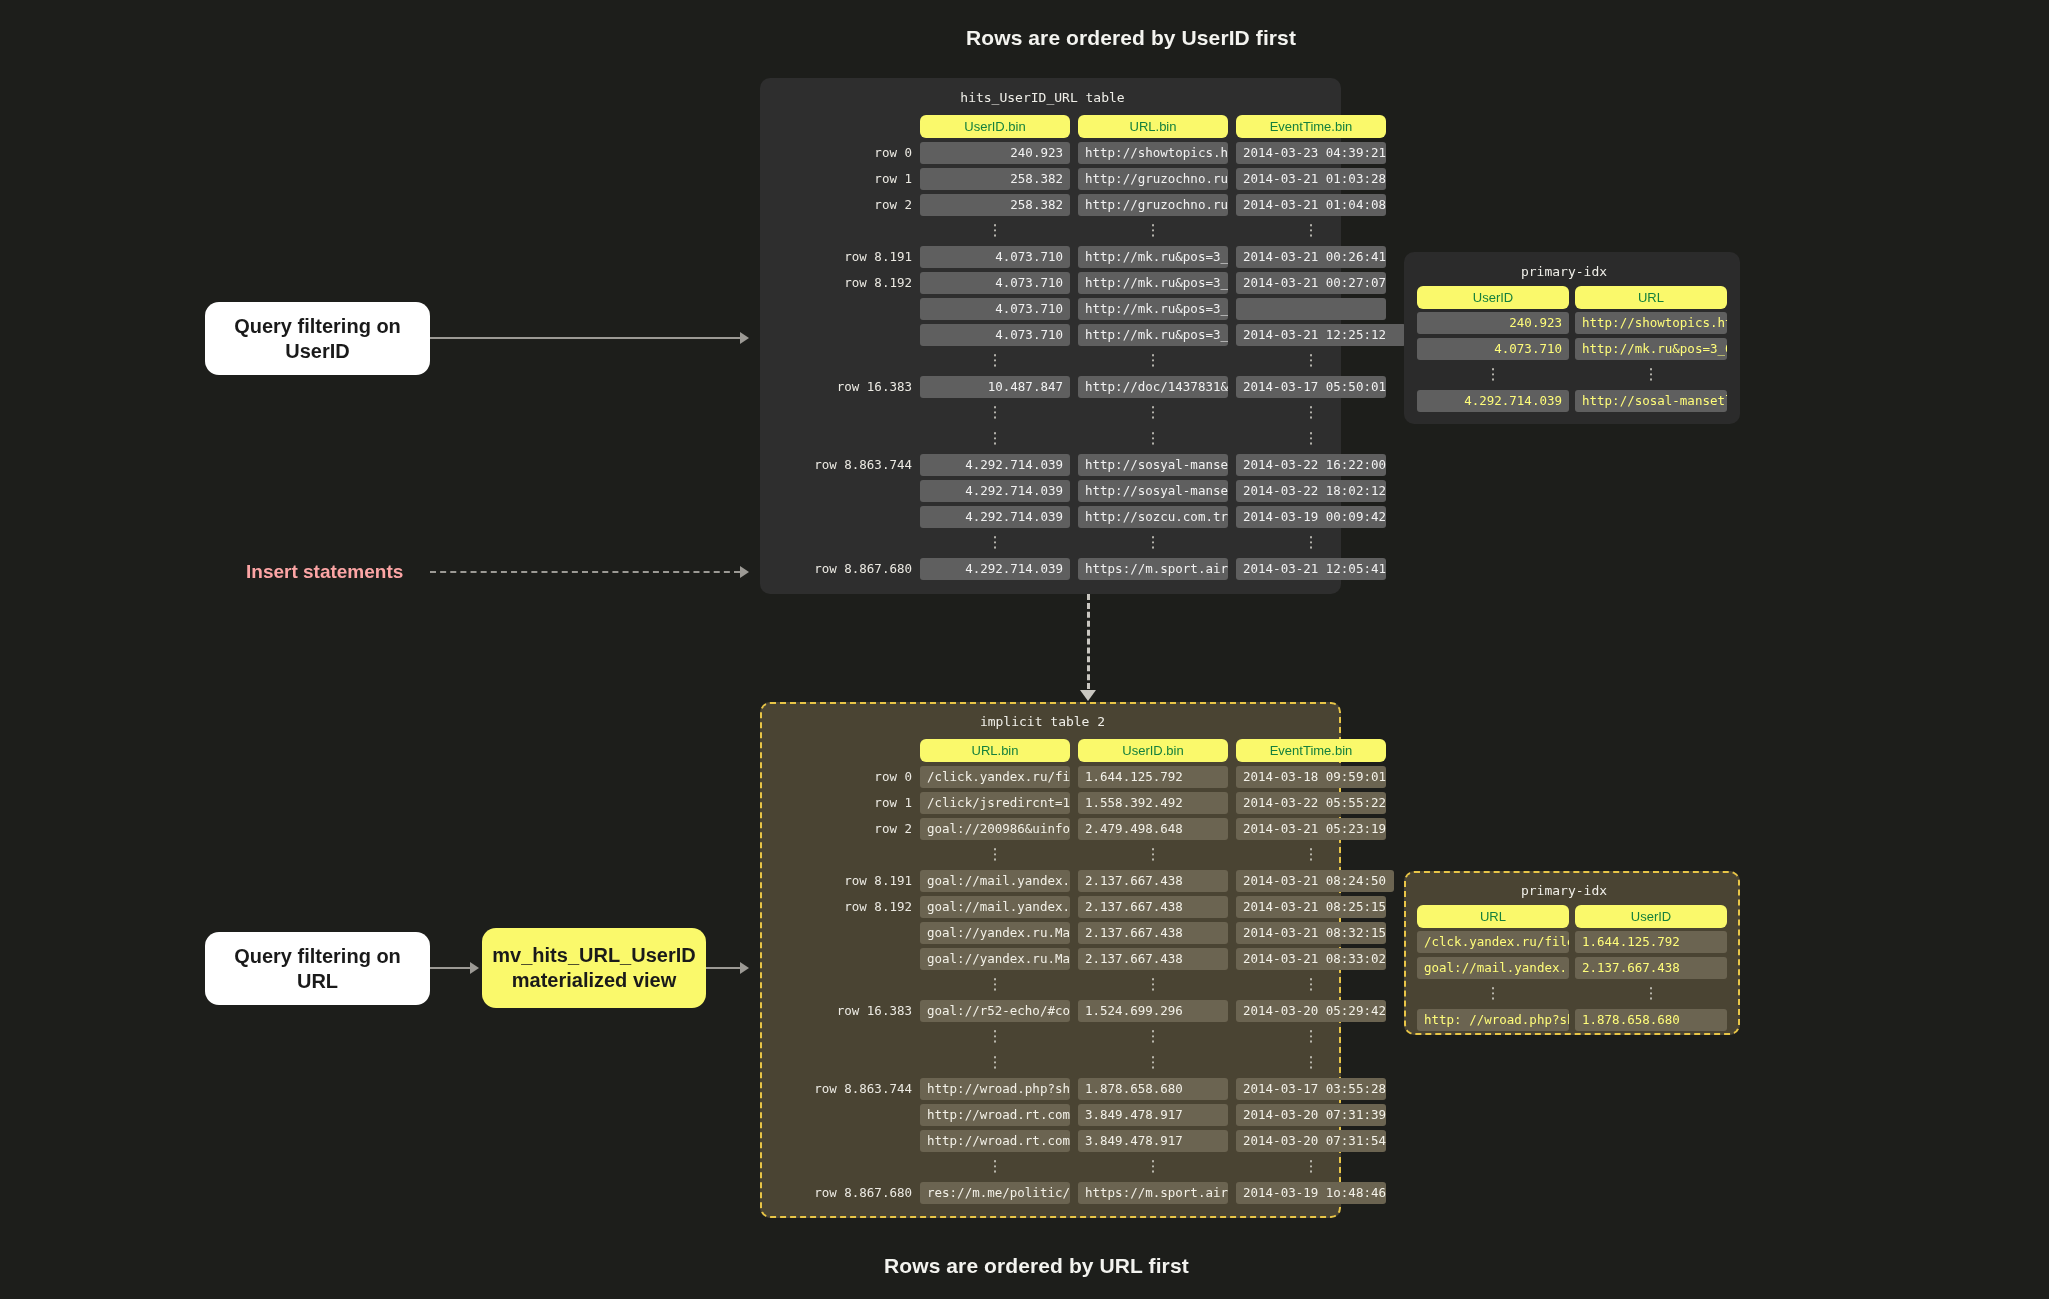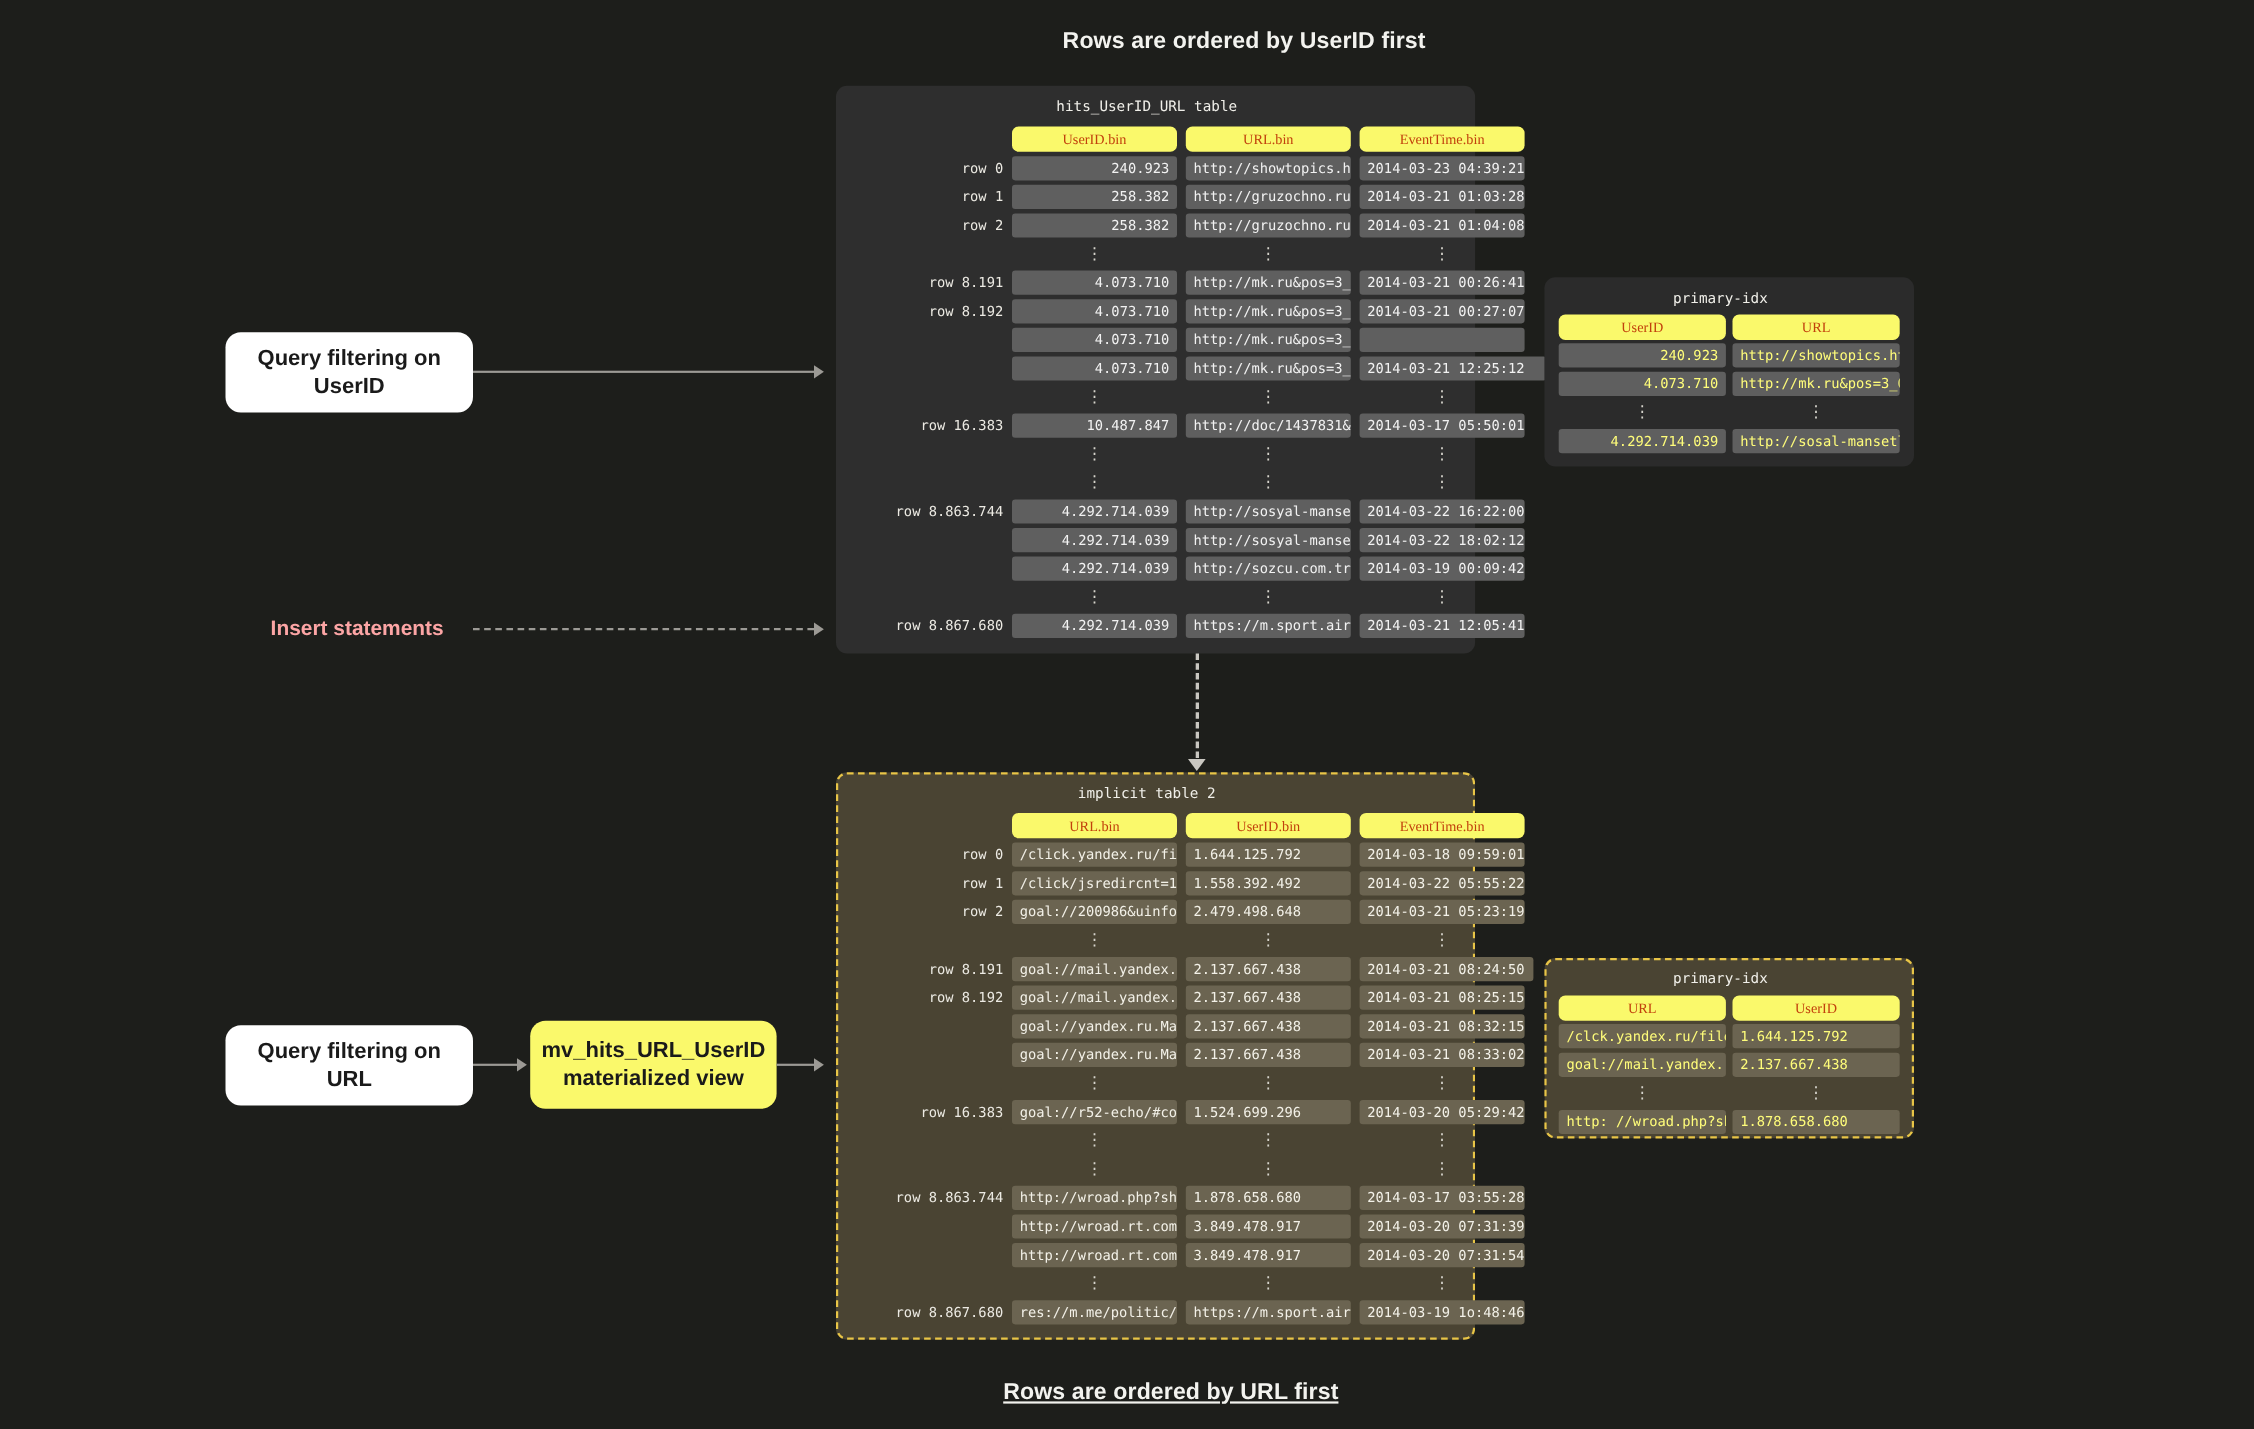--- a/index.html
+++ b/index.html
@@ -24,21 +24,21 @@
   
   .banner {
     position: absolute;
     font-size: 21px;
     font-weight: bold;
     color: #f3f3ef;
     letter-spacing: 0.1px;
     white-space: nowrap;
   }
   #banner-top  { left: 966px; top: 26px; }
-  #banner-bot  { left: 912px; top: 1254px; text-decoration: underline; }
+  #banner-bot  { left: 884px; top: 1254px; }
 
   
   .panel {
     position: absolute;
     box-sizing: border-box;
     border-radius: 10px;
   }
   .panel-title {
     position: absolute;
     left: 0; right: 16px;
@@ -101,22 +101,22 @@
   .cell.left  { text-align: left; }
   .cell.ctr   { text-align: center; }
 
   .hcell {
     position: absolute;
     height: 23px;
     line-height: 23px;
     box-sizing: border-box;
     border-radius: 6px;
     background: #faf96b;
-    color: #c2410c;
-    font-family: Liberation Serif, serif;
+    color: #15803d;
+    font-family: Liberation Sans, sans-serif;
     font-size: 13px;
     text-align: center;
     white-space: nowrap;
   }
 
   .vdots {
     position: absolute;
     height: 22px;
     line-height: 20px;
     text-align: center;

